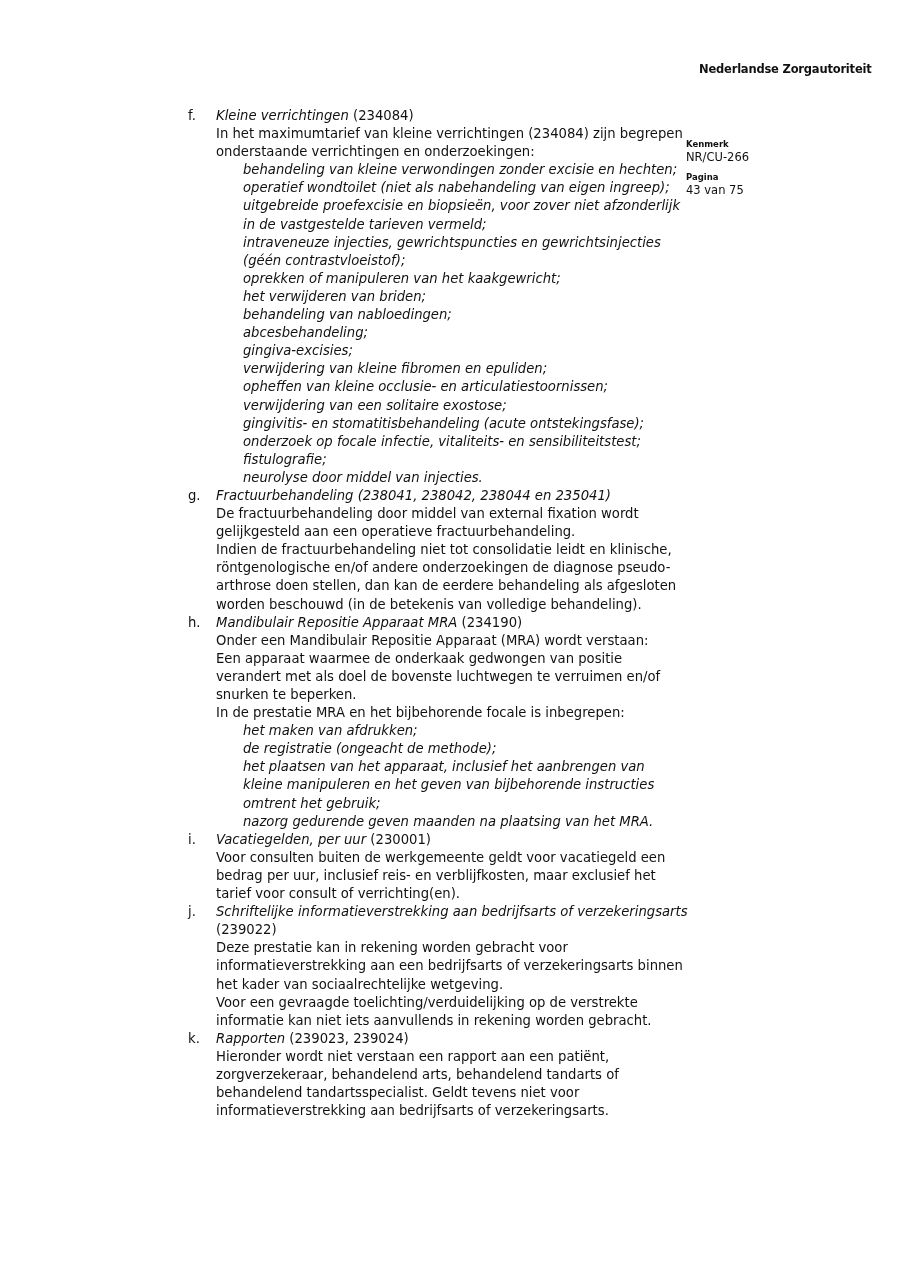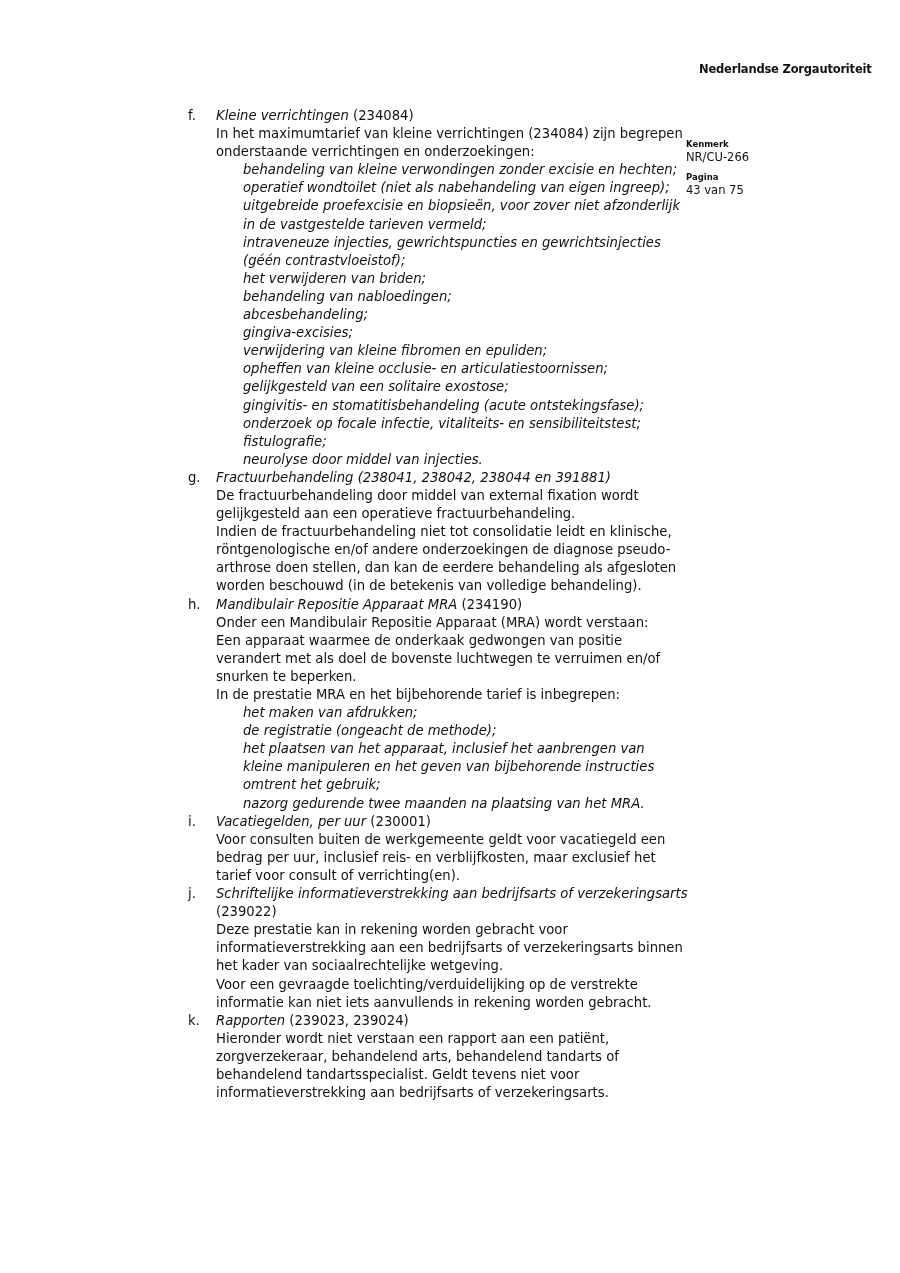--- a/index.html
+++ b/index.html
@@ -30,48 +30,49 @@
 
 <div class="content" id="content">
     <div class="item">
       <span class="letter">f.</span>
       <div class="title"><em>Kleine verrichtingen</em><span> (234084)</span></div>
       <div class="p">In het maximumtarief van kleine verrichtingen (234084) zijn begrepen onderstaande verrichtingen en onderzoekingen:</div>
       <div class="sub">behandeling van kleine verwondingen zonder excisie en hechten;</div>
       <div class="sub">operatief wondtoilet (niet als nabehandeling van eigen ingreep);</div>
       <div class="sub">uitgebreide proefexcisie en biopsieën, voor zover niet afzonderlijk in de vastgestelde tarieven vermeld;</div>
       <div class="sub">intraveneuze injecties, gewrichtspuncties en gewrichtsinjecties (géén contrastvloeistof);</div>
+      <div class="sub">oprekken of manipuleren van het kaakgewricht;</div>
       <div class="sub">het verwijderen van briden;</div>
       <div class="sub">behandeling van nabloedingen;</div>
       <div class="sub">abcesbehandeling;</div>
       <div class="sub">gingiva-excisies;</div>
       <div class="sub">verwijdering van kleine fibromen en epuliden;</div>
       <div class="sub">opheffen van kleine occlusie- en articulatiestoornissen;</div>
-      <div class="sub">gelijkgesteld van een solitaire exostose;</div>
+      <div class="sub">verwijdering van een solitaire exostose;</div>
       <div class="sub">gingivitis- en stomatitisbehandeling (acute ontstekingsfase);</div>
       <div class="sub">onderzoek op focale infectie, vitaliteits- en sensibiliteitstest;</div>
       <div class="sub">fistulografie;</div>
       <div class="sub">neurolyse door middel van injecties.</div>
     </div>
     <div class="item">
       <span class="letter">g.</span>
-      <div class="title"><em>Fractuurbehandeling (238041, 238042, 238044 en 391881)</em><span></span></div>
+      <div class="title"><em>Fractuurbehandeling (238041, 238042, 238044 en 235041)</em><span></span></div>
       <div class="p">De fractuurbehandeling door middel van external fixation wordt gelijkgesteld aan een operatieve fractuurbehandeling.</div>
       <div class="p">Indien de fractuurbehandeling niet tot consolidatie leidt en klinische, röntgenologische en/of andere onderzoekingen de diagnose pseudo-arthrose doen stellen, dan kan de eerdere behandeling als afgesloten worden beschouwd (in de betekenis van volledige behandeling).</div>
     </div>
     <div class="item">
       <span class="letter">h.</span>
       <div class="title"><em>Mandibulair Repositie Apparaat MRA</em><span> (234190)</span></div>
       <div class="p">Onder een Mandibulair Repositie Apparaat (MRA) wordt verstaan:</div>
       <div class="p">Een apparaat waarmee de onderkaak gedwongen van positie verandert met als doel de bovenste luchtwegen te verruimen en/of snurken te beperken.</div>
-      <div class="p">In de prestatie MRA en het bijbehorende tarief is inbegrepen:</div>
+      <div class="p">In de prestatie MRA en het bijbehorende focale is inbegrepen:</div>
       <div class="sub">het maken van afdrukken;</div>
       <div class="sub">de registratie (ongeacht de methode);</div>
       <div class="sub">het plaatsen van het apparaat, inclusief het aanbrengen van kleine manipuleren en het geven van bijbehorende instructies omtrent het gebruik;</div>
-      <div class="sub">nazorg gedurende twee maanden na plaatsing van het MRA.</div>
+      <div class="sub">nazorg gedurende geven maanden na plaatsing van het MRA.</div>
     </div>
     <div class="item">
       <span class="letter">i.</span>
       <div class="title"><em>Vacatiegelden, per uur</em><span> (230001)</span></div>
       <div class="p">Voor consulten buiten de werkgemeente geldt voor vacatiegeld een bedrag per uur, inclusief reis- en verblijfkosten, maar exclusief het tarief voor consult of verrichting(en).</div>
     </div>
     <div class="item">
       <span class="letter">j.</span>
       <div class="title"><em>Schriftelijke informatieverstrekking aan bedrijfsarts of verzekeringsarts</em><span> (239022)</span></div>
       <div class="p">Deze prestatie kan in rekening worden gebracht voor informatieverstrekking aan een bedrijfsarts of verzekeringsarts binnen het kader van sociaalrechtelijke wetgeving.</div>

